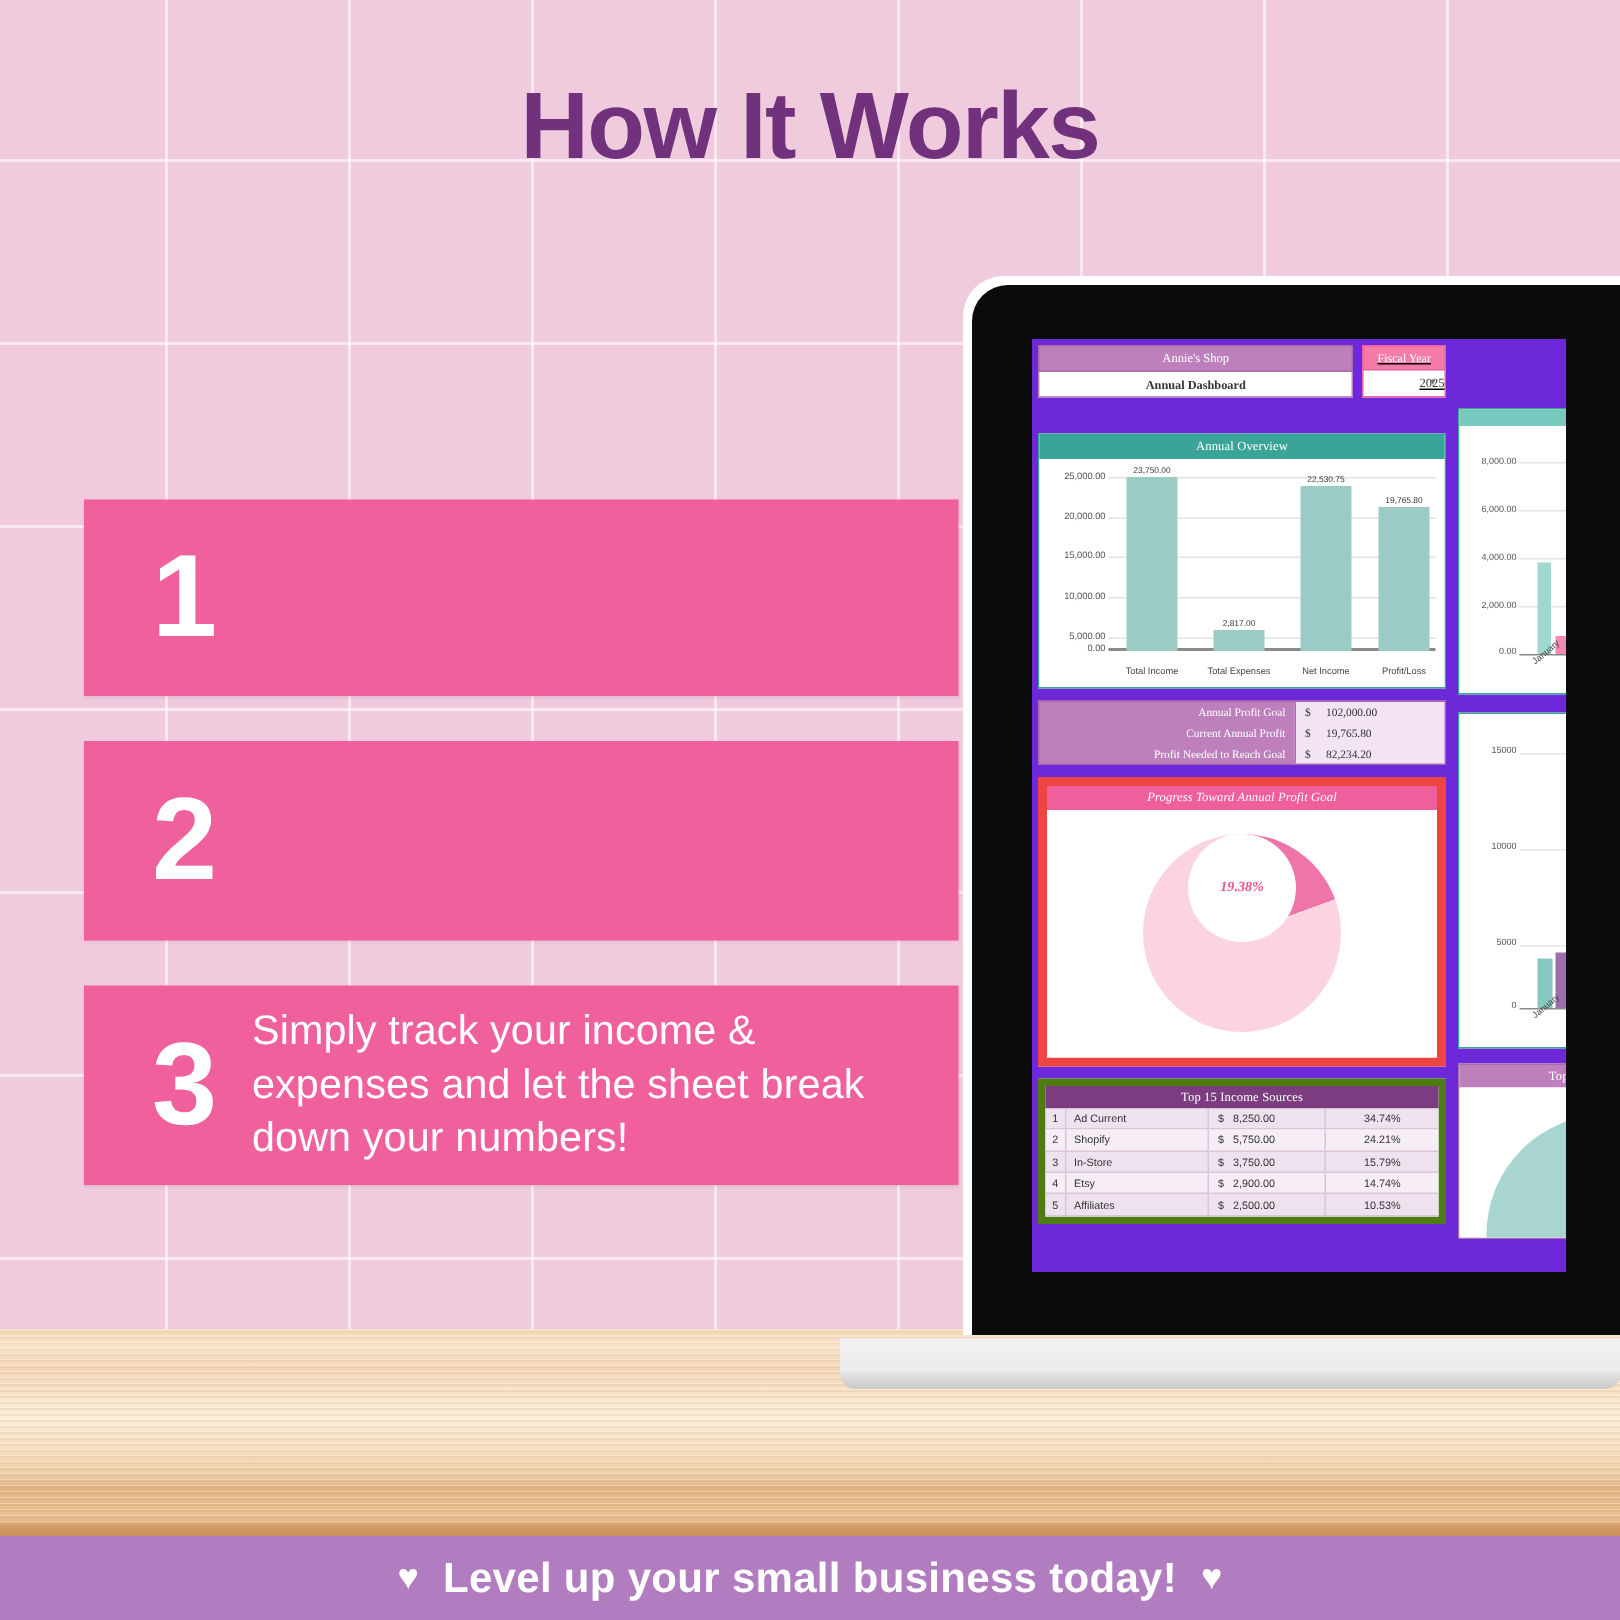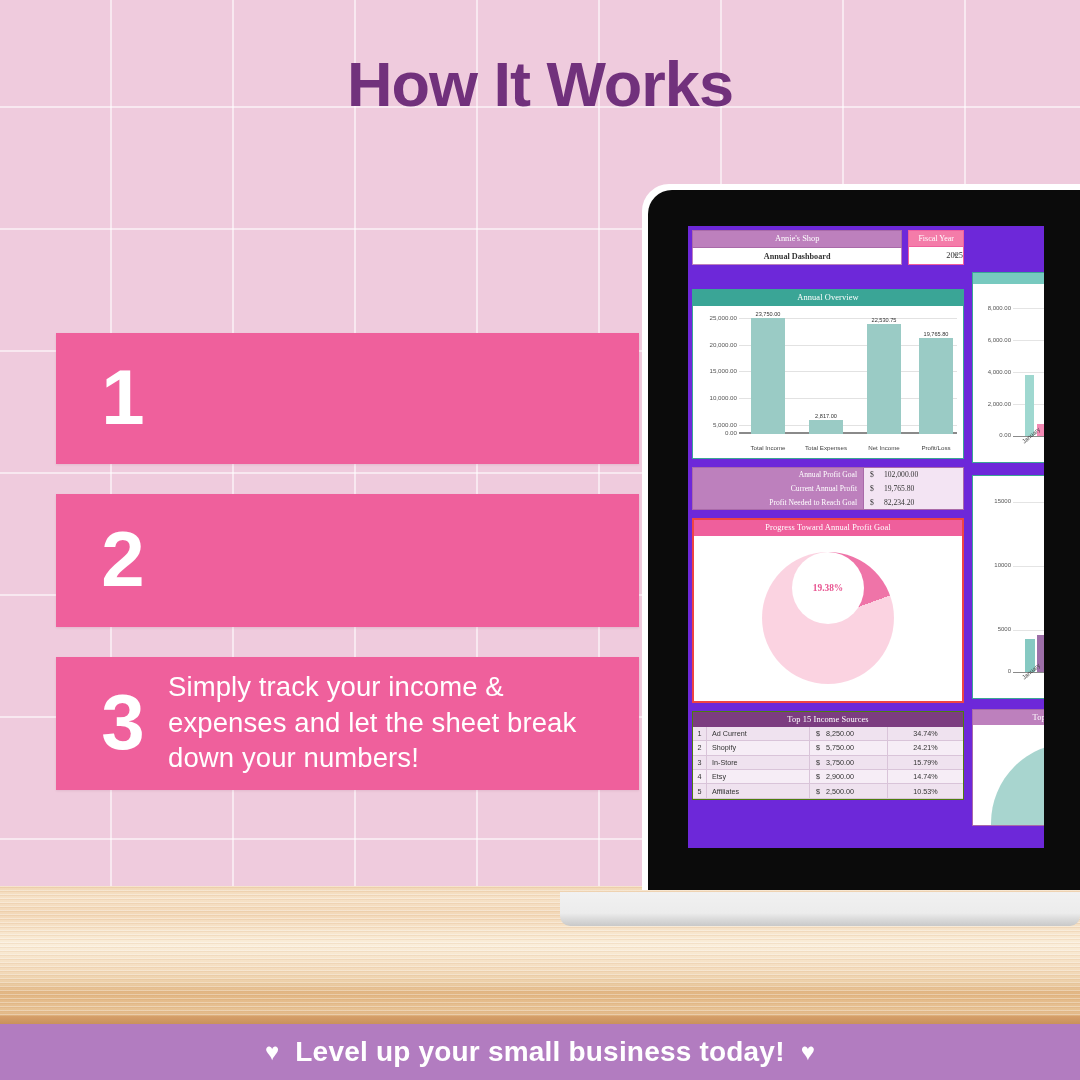--- a/index.html
+++ b/index.html
@@ -104,21 +104,21 @@
   #title-block{ display:flex; gap:6px; align-items:flex-start; }
   #shop-block{ width:272px; }
   #shop-name{
     background:#bd80bd; color:#fff; font-size:8.4px; text-align:center;
     padding:3.4px 0; border:1px solid #a96aa9;
   }
   #dashboard-name{
     background:#fff; color:#333; font-size:8.2px; text-align:center;
     padding:3.8px 0; border:1px solid #bd80bd; border-top:none;font-weight:bold;
   }
-  #fiscal-block{ width:72px; }
+  #fiscal-block{ width:72px;text-decoration:underline; }
   #fiscal-hd{
     background:#f47ca9; color:#fff; font-size:8px; text-align:center;
     padding:3.2px 0; border:1px solid #ef5f9c;
   }
   #fiscal-val{
     background:#fff; color:#333; font-size:8.4px; text-align:right;
     padding:3.6px 0; border:1px solid #ef5f9c; border-top:none;
     position:relative;
   }
   #fiscal-caret{
@@ -151,35 +151,35 @@
 
   
   #profit-goal{ border:1px solid #a96aa9; background:#bd80bd; display:flex; margin-bottom:8px; }
   #pg-labels{ width:170px; }
   #pg-values{ width:100px; background:#f3e4f3; border-left:1px solid #a96aa9; }
   .pg-row{ font-size:7.6px; padding:2.4px 6px; color:#fff; text-align:right; }
   .pg-vrow{ font-size:7.6px; padding:2.4px 6px; color:#333; display:flex; gap:6px; }
   .pg-cur{ width:8px; }
 
   
-  #progress-panel{ border:2px solid #ef4444; }
+  #progress-panel{ border:6px solid #ef4444;font-style:italic; }
   #donut-wrap{ height:165px; display:flex; align-items:center; justify-content:center; background:#fff; }
   #donut{
     width:132px; height:132px; border-radius:50%;
     background:conic-gradient(#ef74a8 0deg 70deg, #fbd3e1 70deg 360deg);
     display:flex; justify-content:center;
   }
   #donut-hole{
     width:72px; height:72px; border-radius:50%; background:#fff;
     display:flex; align-items:center; justify-content:center;
   }
   #donut-pct{ font-size:9.4px; font-weight:bold; color:#e8528f; }
 
   
-  #income-sources{ border:1px solid #4d7c0f; }
+  #income-sources{ border:5px solid #4d7c0f; }
   .is-row{
     display:flex; font-size:7.2px; color:#333;
     border-bottom:1px solid #d9c4d9; background:#f6edf6;
     font-family:"Liberation Sans", sans-serif;
   }
   .is-row:nth-child(even){ background:#efe2ef; }
   .is-rank{ width:14px; text-align:center; padding:2.2px 0; border-right:1px solid #d9c4d9; }
   .is-name{ flex:1; padding:2.2px 0 2.2px 5px; }
   .is-amt{ width:78px; padding:2.2px 0; display:flex; gap:6px; border-left:1px solid #d9c4d9; }
   .is-amt .cur{ width:10px; text-align:right; }

